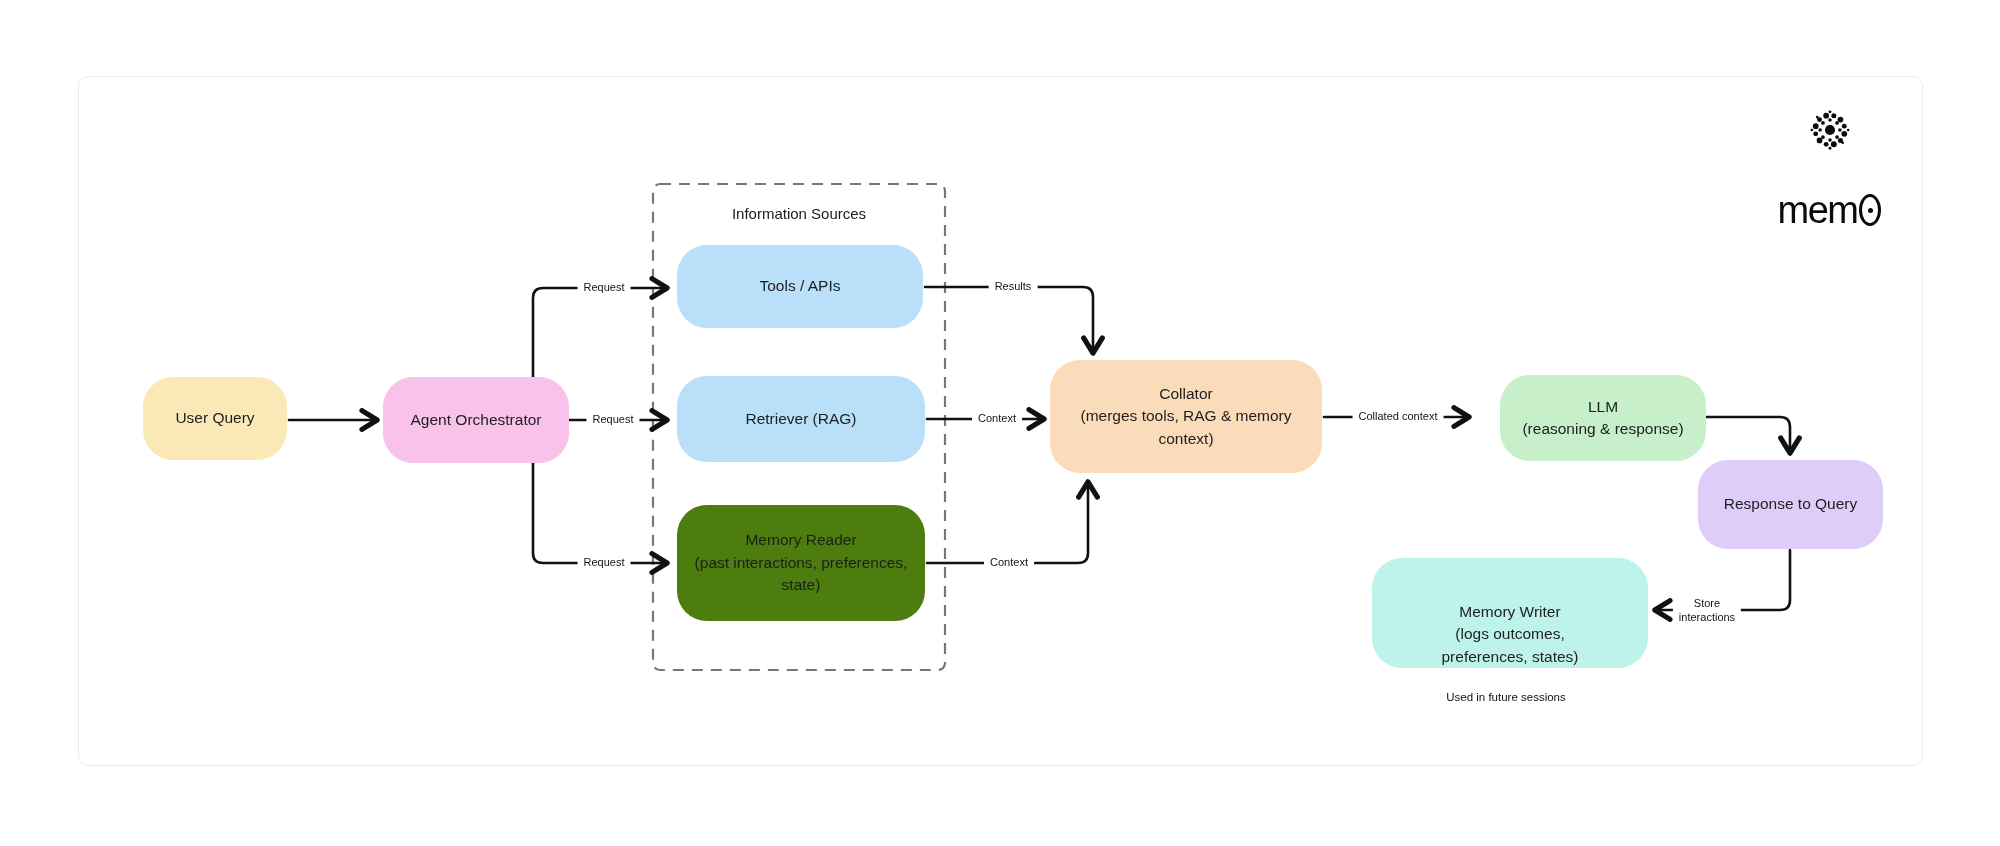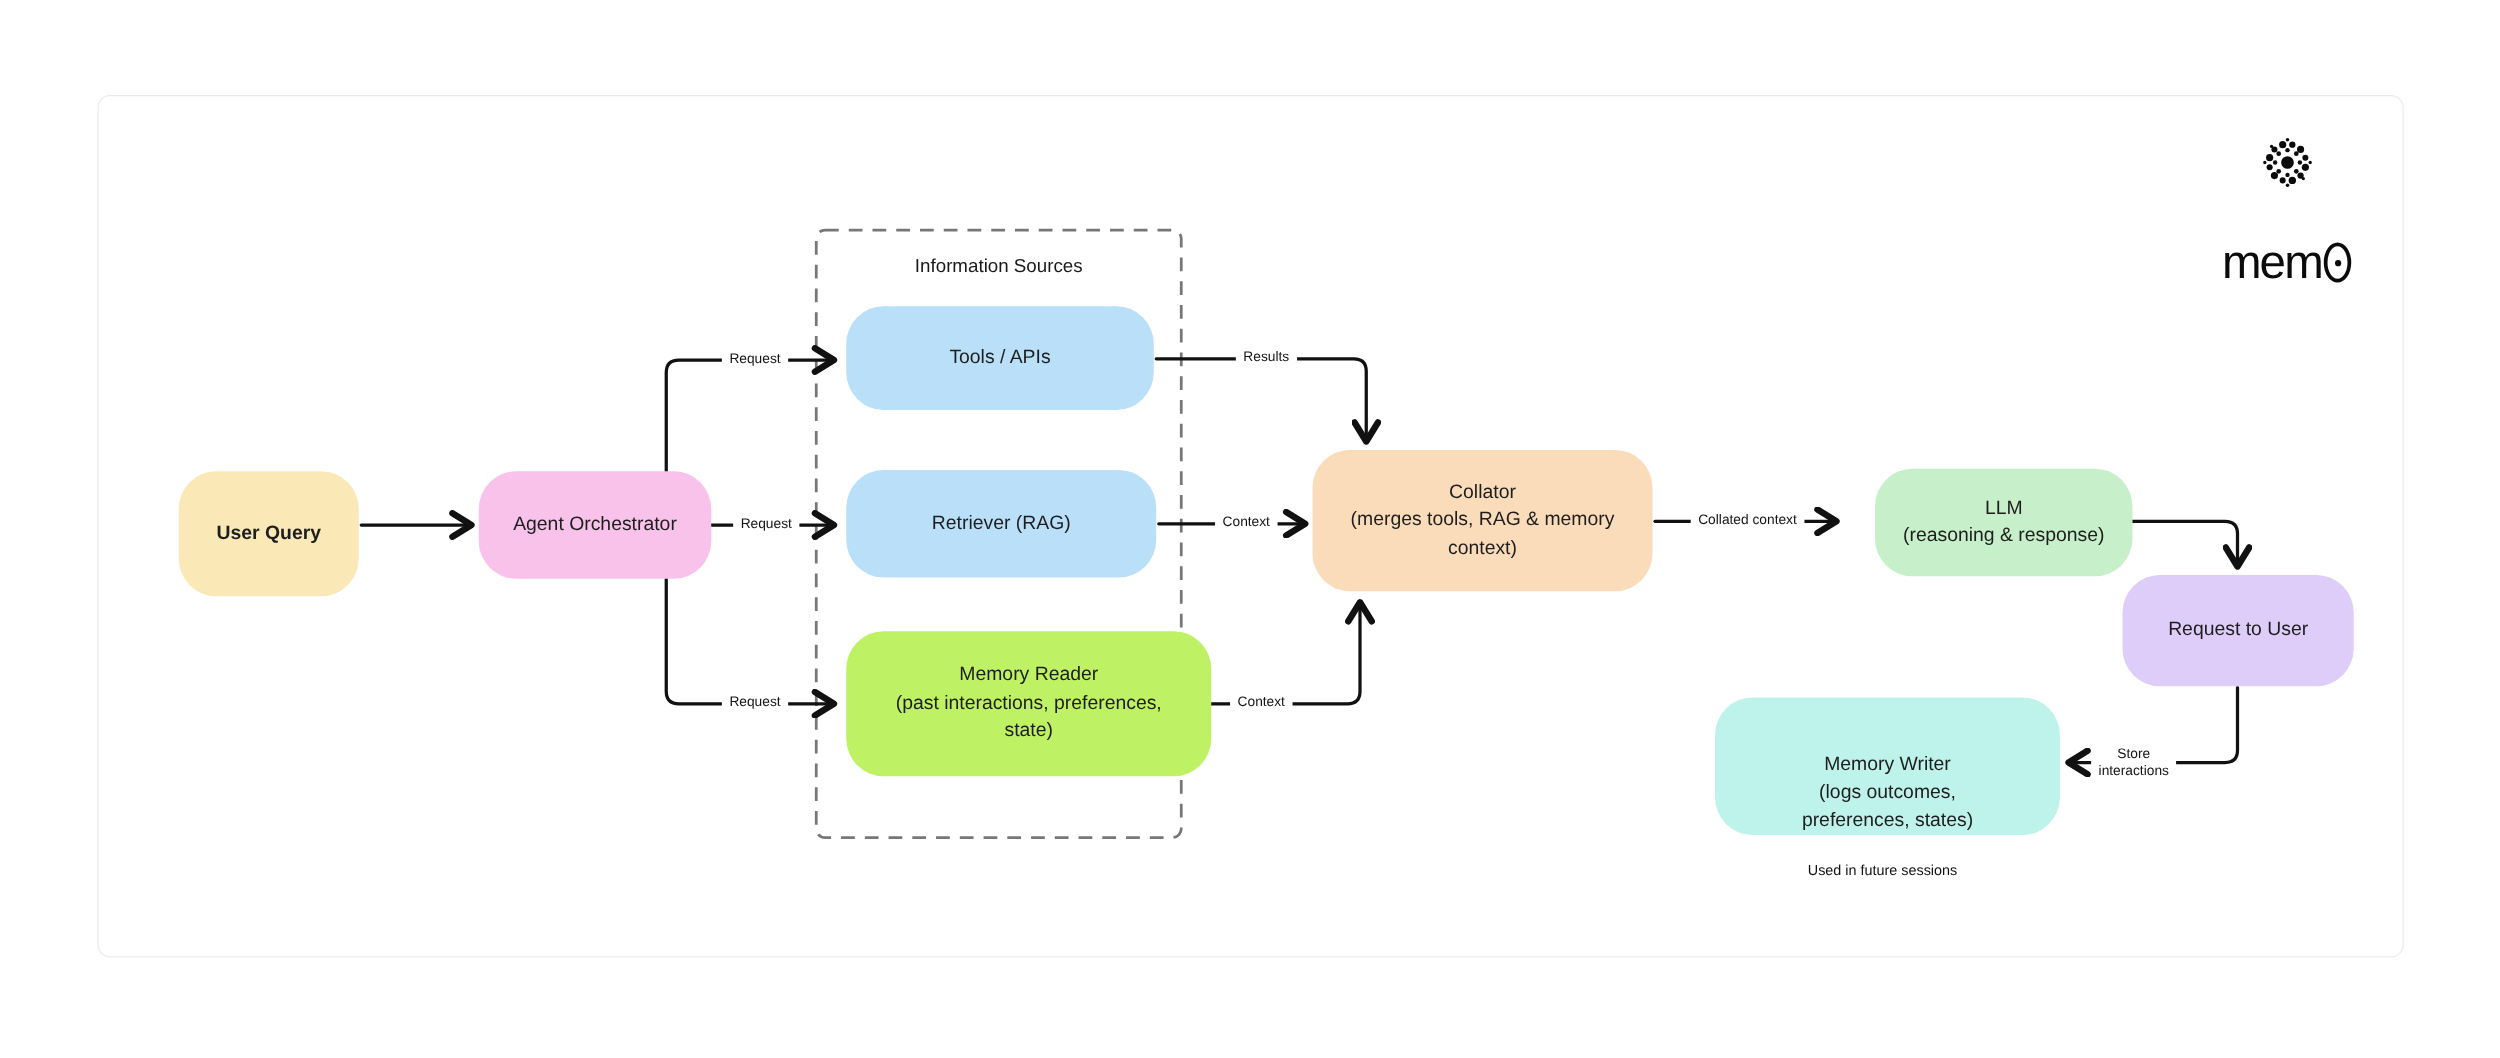--- a/index.html
+++ b/index.html
@@ -76,55 +76,55 @@
   <span class="edge-label" style="left:604px; top:563px">Request</span>
   <span class="edge-label" style="left:1013px; top:287px">Results</span>
   <span class="edge-label" style="left:997px; top:419px">Context</span>
   <span class="edge-label" style="left:1009px; top:563px">Context</span>
   <span class="edge-label" style="left:1398px; top:417px">Collated context</span>
   <span class="edge-label" style="left:1707px; top:611px">Store
 interactions</span>
 
   <div class="group-title" style="left:799px; top:213px">Information Sources</div>
 
-  <div class="node" style="left: 143px; top: 377px; width: 144px; height: 100px; background-color: rgb(251, 232, 183); font-weight: bold;">
+  <div class="node" style="left: 143px; top: 377px; width: 144px; height: 83px; background-color: rgb(251, 232, 183);">
     <span>User Query</span>
   </div>
 
   <div class="node" style="left: 383px; top: 377px; width: 186px; height: 86px; background-color: rgb(249, 194, 234);">
     <span>Agent Orchestrator</span>
   </div>
 
   <div class="node" style="left: 677px; top: 245px; width: 246px; height: 83px; background-color: rgb(185, 223, 249);">
     <span>Tools / APIs</span>
   </div>
 
   <div class="node" style="left: 677px; top: 376px; width: 248px; height: 86px; background-color: rgb(185, 223, 249);">
     <span>Retriever (RAG)</span>
   </div>
 
-  <div class="node" style="left: 677px; top: 505px; width: 292px; height: 116px; background-color: #bef264;">
+  <div class="node" style="left: 677px; top: 505px; width: 248px; height: 116px; background-color: #4d7c0f;">
     <span>Memory Reader
 (past interactions, preferences,
 state)</span>
   </div>
 
   <div class="node" style="left: 1050px; top: 360px; width: 272px; height: 113px; background-color: rgb(251, 220, 186);">
     <span>Collator
 (merges tools, RAG &amp; memory
 context)</span>
   </div>
 
   <div class="node" style="left: 1476px; top: 375px; width: 206px; height: 86px; background-color: rgb(199, 239, 201); margin-left: 24px;">
     <span>LLM
 (reasoning &amp; response)</span>
   </div>
 
   <div class="node" style="left: 1698px; top: 460px; width: 185px; height: 89px; background-color: rgb(222, 205, 249);">
-    <span>Request to User</span>
+    <span>Response to Query</span>
   </div>
 
   <div class="node" style="left: 1372px; top: 558px; width: 276px; height: 110px; background-color: rgb(190, 243, 235); align-items: flex-end;">
     <span>Memory Writer
 (logs outcomes,
 preferences, states)</span>
   </div>
 
   <div class="free-label" style="left:1506px; top:697px">Used in future sessions</div>
 

